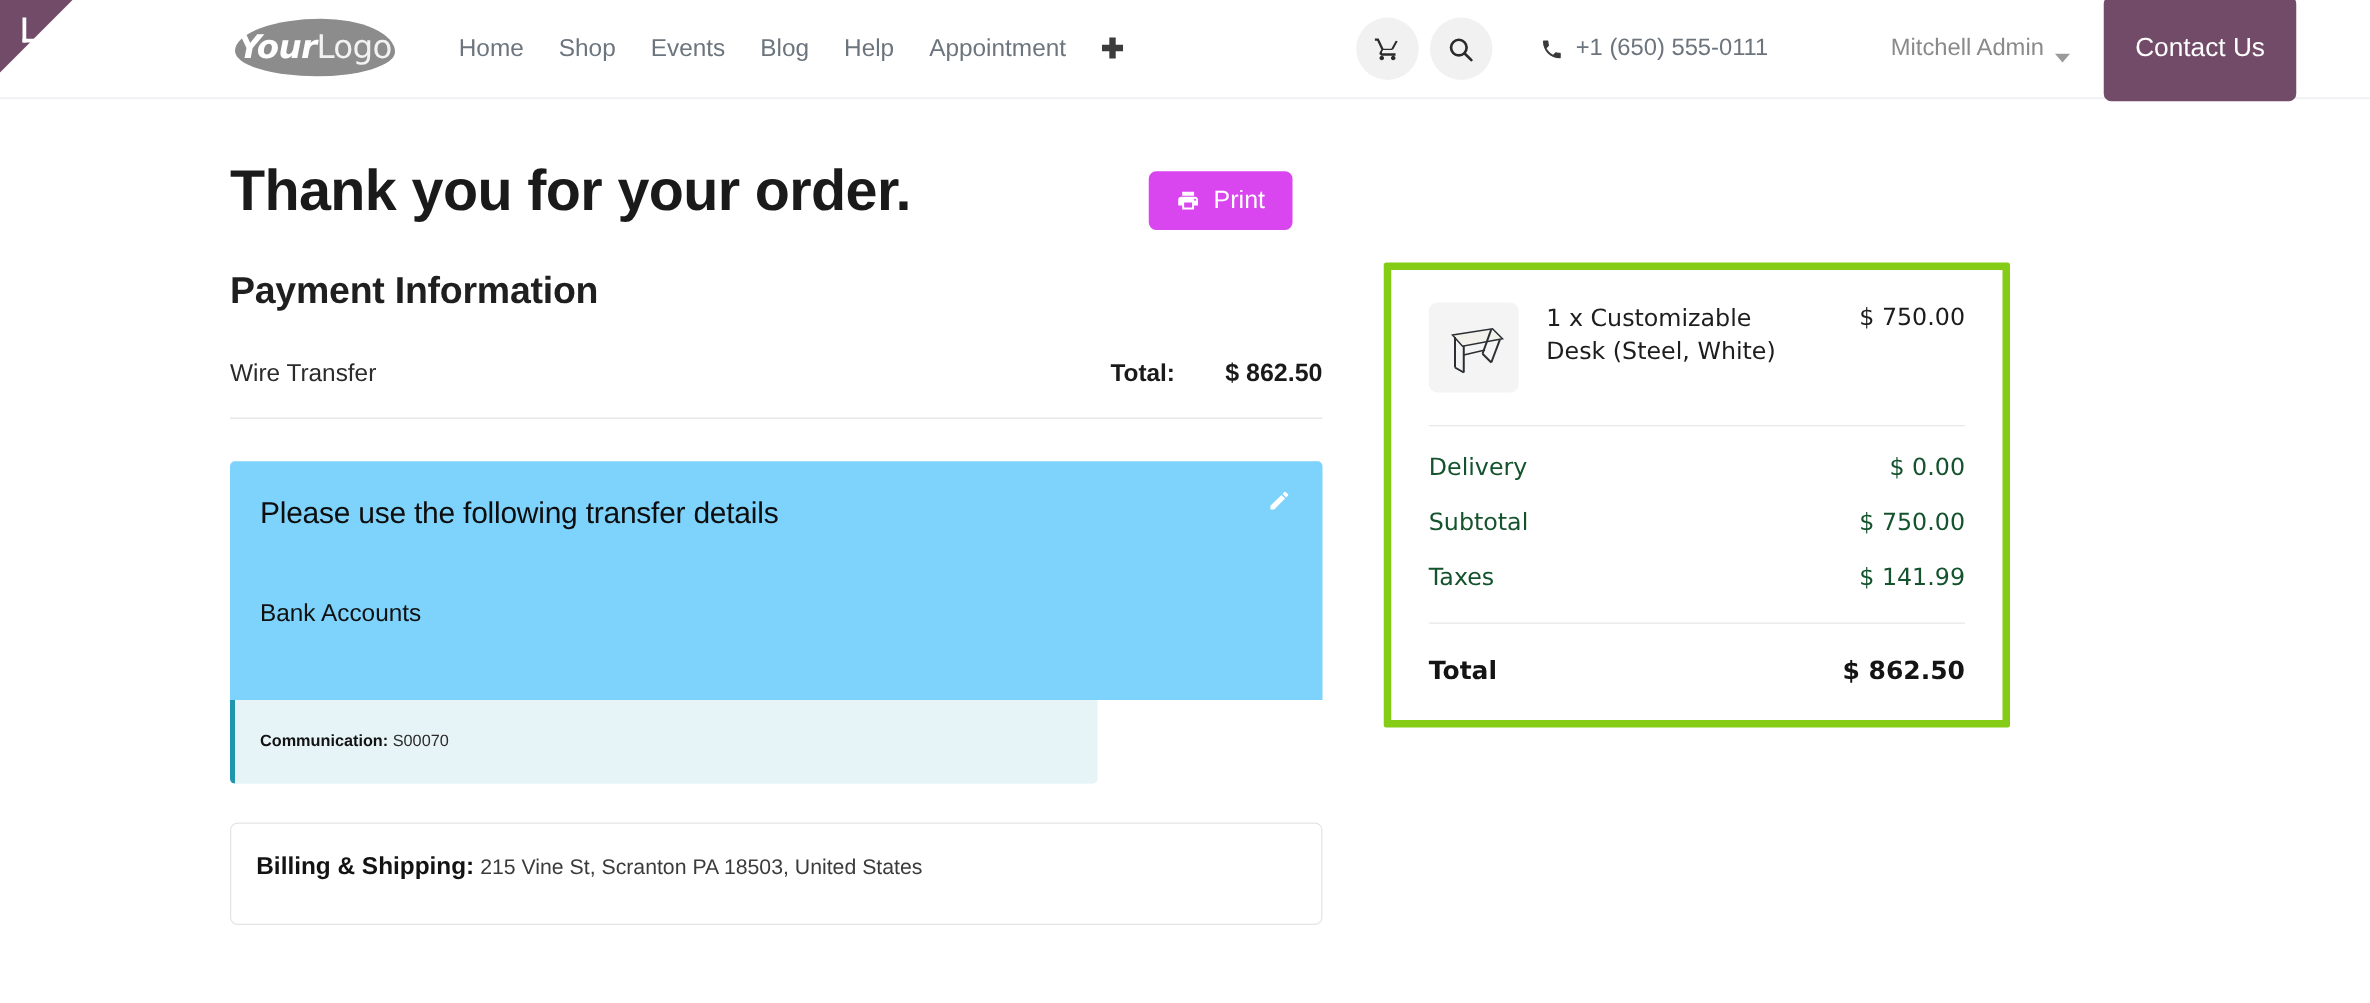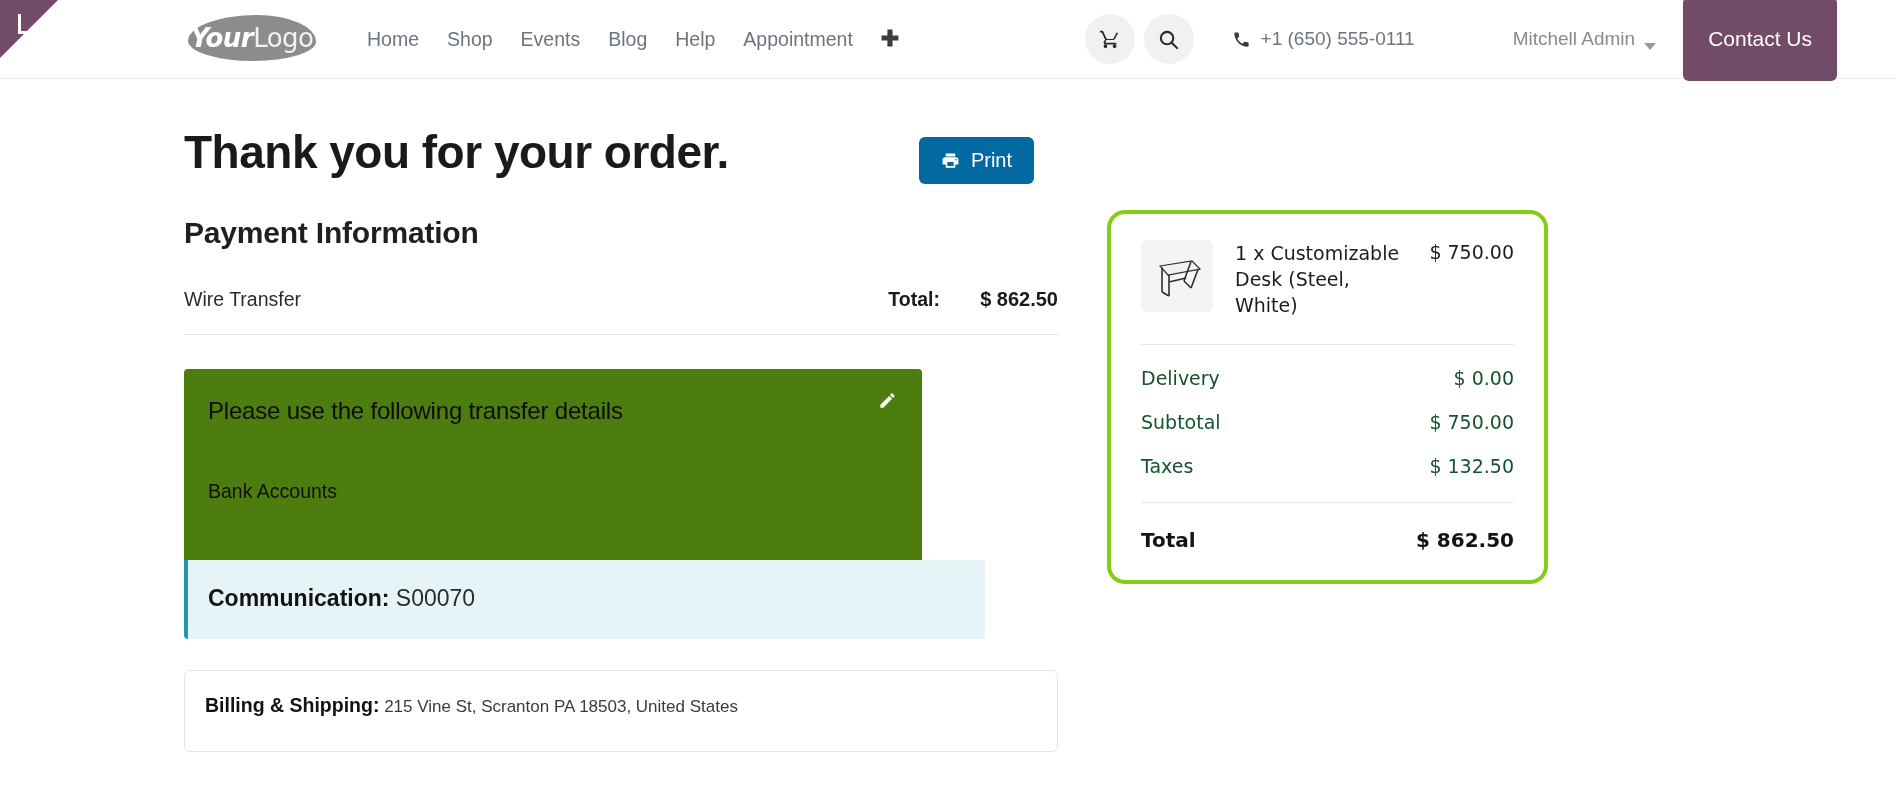--- a/index.html
+++ b/index.html
@@ -169,21 +169,21 @@
     padding-top: 47px;
   }
   .page-title {
     font-size: 46px;
     font-weight: 700;
     letter-spacing: -0.5px;
     color: #1a1a1a;
     line-height: 1.15;
   }
   .print-btn {
-    background: #0369a1;
+    background: #d946ef;
     color: #ffffff;
     border: none;
     border-radius: 6px;
     font-size: 20px;
     padding: 12px 22px;
     display: inline-flex;
     align-items: center;
     gap: 11px;
     cursor: pointer;
     margin-top: 11px;
@@ -217,23 +217,23 @@
   .pay-total-value {
     width: 118px;
     text-align: right;
     font-size: 20px;
     font-weight: 700;
     color: #1a1a1a;
   }
 
   
   .transfer-panel {
-    width: 738px;
+    width: 874px;
     margin-top: 34px;
-    background: #4d7c0f;
+    background: #7dd3fc;
     border-radius: 4px 4px 0 0;
     padding: 28px 30px 42px 24px;
     position: relative;
     min-height: 191px;
   }
   .transfer-title {
     font-size: 24px;
     font-weight: 400;
     color: #0d0d0d;
     letter-spacing: -0.2px;
@@ -245,26 +245,26 @@
   }
   .edit-pencil {
     position: absolute;
     top: 22px;
     right: 25px;
     cursor: pointer;
     line-height: 0;
   }
 
   .comm-bar {
-    width: 801px;
+    width: 694px;
     background: #e7f4f7;
     border-left: 4px solid #1F96AD;
     border-radius: 0 0 4px 4px;
     padding: 25px 24px 27px 20px;
-    font-size: 23px;
+    font-size: 13px;
     color: #2b2b2b;
   }
   .comm-label { font-weight: 700; color: #131313; }
 
   .billing-card {
     width: 874px;
     margin-top: 31px;
     border: 1px solid #e4e4e4;
     border-radius: 6px;
     padding: 23px 24px 34px 20px;
@@ -277,23 +277,23 @@
     color: #131313;
   }
 
   
   .right-col {
     margin-left: 47px;
     padding-top: 131px;
     flex: 0 0 auto;
   }
   .summary-card {
-    width: 441px;
-    border: 4px solid #84cc16;
-    border-radius: 18px;
+    width: 501px;
+    border: 6px solid #84cc16;
+    border-radius: 2px;
     padding: 26px 30px 28px 30px;
     font-family: "DejaVu Sans", sans-serif;
   }
 
   .line-item {
     display: flex;
     align-items: flex-start;
     gap: 22px;
     padding-bottom: 26px;
     border-bottom: 1px solid #e8e8e8;
@@ -466,21 +466,21 @@
       <div class="total-line">
         <span>Delivery</span>
         <span class="val">$ 0.00</span>
       </div>
       <div class="total-line">
         <span>Subtotal</span>
         <span class="val">$ 750.00</span>
       </div>
       <div class="total-line">
         <span>Taxes</span>
-        <span class="val">$ 132.50</span>
+        <span class="val">$ 141.99</span>
       </div>
 
       <div class="grand-total">
         <span>Total</span>
         <span class="val">$ 862.50</span>
       </div>
     </div>
   </div>
 </div>
 

